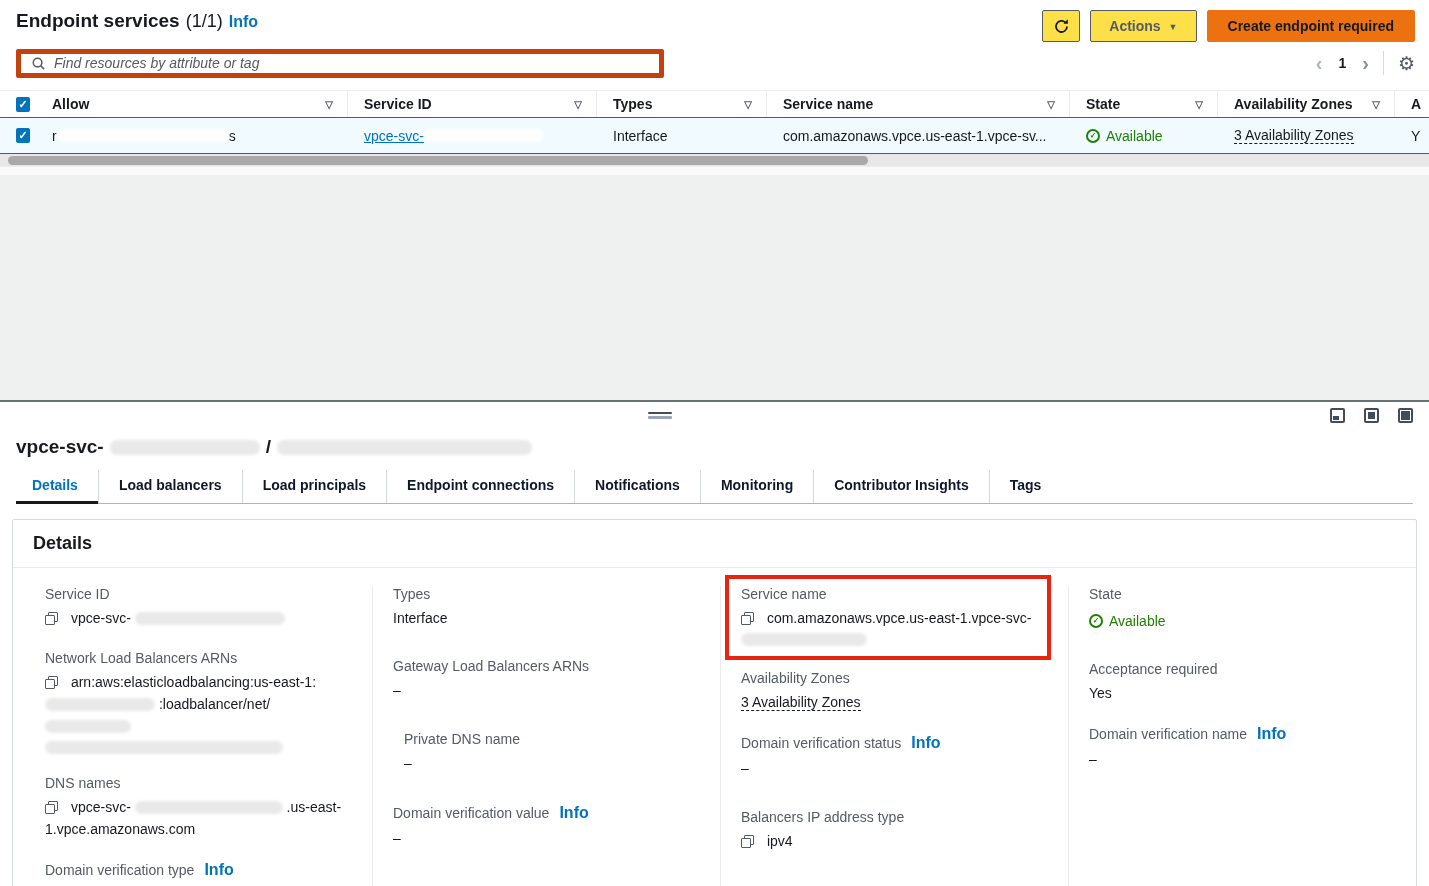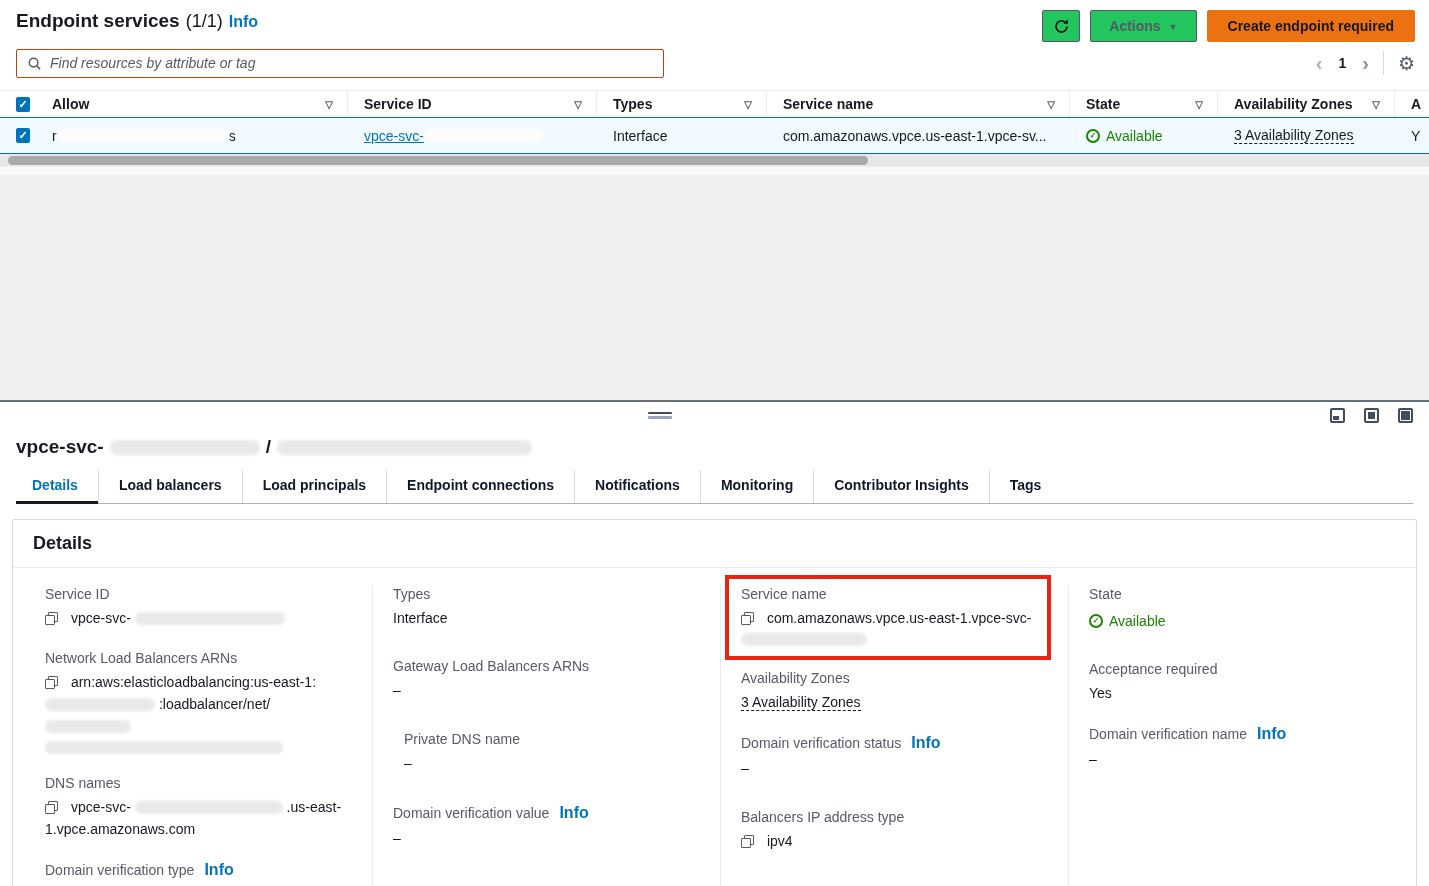--- a/index.html
+++ b/index.html
@@ -12,30 +12,30 @@
   .screen { position:relative; width:1429px; height:886px; overflow:hidden; background:#fff; }
 
   
   .header-row { display:flex; align-items:flex-start; justify-content:space-between; padding:10px 14px 0 16px; height:44px; }
   .title-group { display:flex; align-items:baseline; gap:6px; }
   .page-title { font-size:19px; font-weight:bold; color:#16191f; }
   .page-count { font-size:18px; font-weight:normal; color:#16191f; }
   .info-link { font-size:16px; font-weight:bold; color:#0073bb; cursor:pointer; }
   .header-actions { display:flex; gap:10px; }
   .btn { display:inline-flex; align-items:center; justify-content:center; gap:8px; height:32px;
-         border:1px solid #545b64; border-radius:2px; background:#22c55e; font-size:14px; font-weight:bold;
+         border:1px solid #545b64; border-radius:2px; background:#fde047; font-size:14px; font-weight:bold;
          color:#545b64; padding:0 18px; cursor:pointer; }
   .btn-icon { width:38px; padding:0; }
   .btn-primary { background:#ec7211; border-color:#ec7211; color:#16191f; padding:0 20px; }
   .caret { font-size:9px; line-height:1; position:relative; top:1px; }
 
   
   .toolbar-row { display:flex; align-items:center; justify-content:space-between; padding:2px 14px 0 16px; height:36px; }
   .search-box { display:flex; align-items:center; gap:8px; width:648px; height:29px;
-                border:1px solid #c2410c; border-radius:2px; background:#fff; padding:0 10px; }
+                border:5px solid #c2410c; border-radius:2px; background:#fff; padding:0 10px; }
   .search-box input { border:none; outline:none; flex:1; font-size:14px; font-style:italic; color:#16191f;
                       font-family:"Liberation Sans", sans-serif; background:transparent; }
   .search-box input::placeholder { color:#545b64; font-style:italic; }
   .right-controls { display:flex; align-items:center; gap:14px; }
   .pager { display:flex; align-items:center; gap:16px; font-size:14px; }
   .pg-chevron { font-size:20px; line-height:1; color:#879596; cursor:pointer; font-weight:bold; }
   .pg-chevron.prev { color:#aab7b8; }
   .pg-num { font-weight:bold; color:#16191f; }
   .v-div { width:1px; height:24px; background:#d5dbdb; }
   .gear { font-size:19px; color:#545b64; cursor:pointer; line-height:1; }

